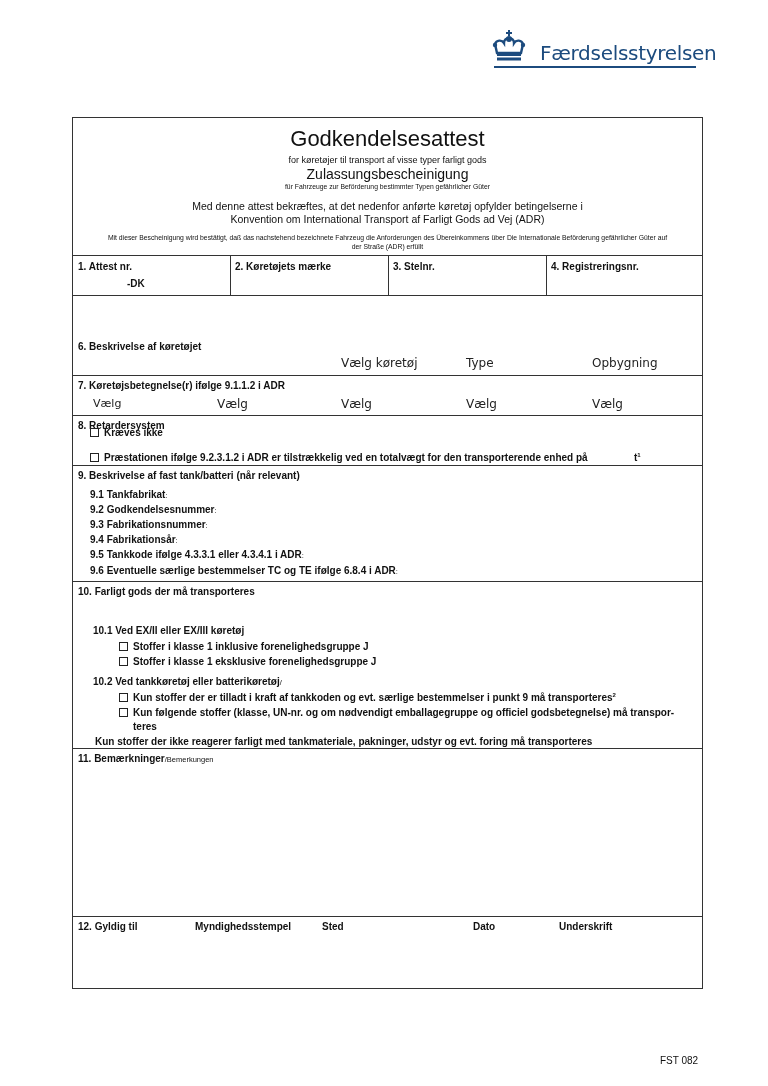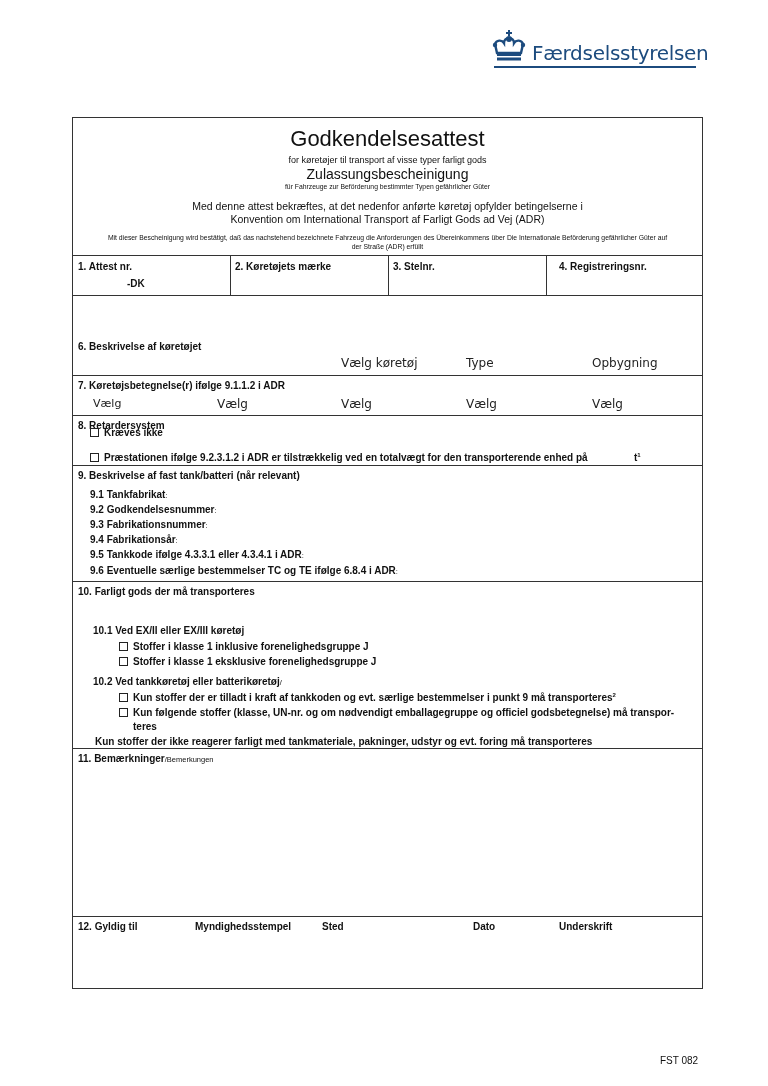--- a/index.html
+++ b/index.html
@@ -1,19 +1,19 @@
 <!DOCTYPE html>
 <html><head>
 <meta charset="utf-8">
 <style>
   html, body { margin: 0; padding: 0; background: #ffffff; }
   body { width: 768px; height: 1086px; position: relative; overflow: hidden; font-family: "Liberation Sans", sans-serif; color: #111; }
   .logo { position: absolute; left: 492px; top: 30px; width: 206px; height: 40px; }
   .logo .crown { position: absolute; left: 0; top: 0; width: 34px; height: 32px; }
-  .logo .brand { position: absolute; left: 40px; top: 11px; font-size: 20px; color: #1c4b7e; font-family: "DejaVu Sans", sans-serif; letter-spacing: -0.3px; }
+  .logo .brand { position: absolute; left: 48px; top: 11px; font-size: 20px; color: #1c4b7e; font-family: "DejaVu Sans", sans-serif; letter-spacing: -0.3px; }
   .logo .rule { position: absolute; left: 2px; top: 36px; width: 202px; height: 2px; background: #1c4b7e; }
 
   .form { position: absolute; left: 72px; top: 117px; width: 631px; height: 872px; border: 1px solid #333; box-sizing: border-box; }
   .row { position: absolute; left: 0; width: 100%; border-bottom: 1px solid #333; box-sizing: border-box; }
   .b { font-weight: bold; }
   .t { position: absolute; white-space: nowrap; font-size: 10px; }
   .c { text-align: center; left: 0; right: 0; position: absolute; }
   .cb { display: inline-block; width: 9px; height: 9px; border: 1px solid #222; margin-right: 5px; vertical-align: -1px; box-sizing: border-box; }
   .sel { position: absolute; font-family: "DejaVu Sans", sans-serif; font-size: 12px; color: #222; white-space: nowrap; }
   .vline { position: absolute; top: 0; bottom: 0; width: 0; border-left: 1px solid #333; }
@@ -55,21 +55,21 @@
   <div class="row" style="top:138px; height:40px;">
     <div class="vline" style="left:157px;"></div>
     <div class="vline" style="left:315px;"></div>
     <div class="vline" style="left:473px;"></div>
     <span class="t b" style="left:5px; top:5px;">1. Attest nr.</span>
     <span class="t b" style="left:54px; top:22px;">-DK</span>
     <span class="t b" style="left:162px; top:5px;">2. Køretøjets mærke</span>
     <span class="t" style="left:162px; top:20px; width:148px; height:16px;"></span>
     <span class="t b" style="left:320px; top:5px;">3. Stelnr.</span>
     <span class="t" style="left:320px; top:20px; width:148px; height:16px;"></span>
-    <span class="t b" style="left:478px; top:5px;margin-left:8px;">4. Registreringsnr.</span>
+    <span class="t b" style="left:478px; top:5px;">4. Registreringsnr.</span>
     <span class="t" style="left:478px; top:20px; width:148px; height:16px;"></span>
   </div>
 
 
   <div class="row" style="top:218px; height:40px;">
     <span class="t b" style="left:5px; top:5px;">6. Beskrivelse af køretøjet</span>
     <span class="sel" style="left:268px; top:20px;">Vælg køretøj</span>
     <span class="sel" style="left:393px; top:20px;">Type</span>
     <span class="sel" style="left:519px; top:20px;">Opbygning</span>
   </div>

